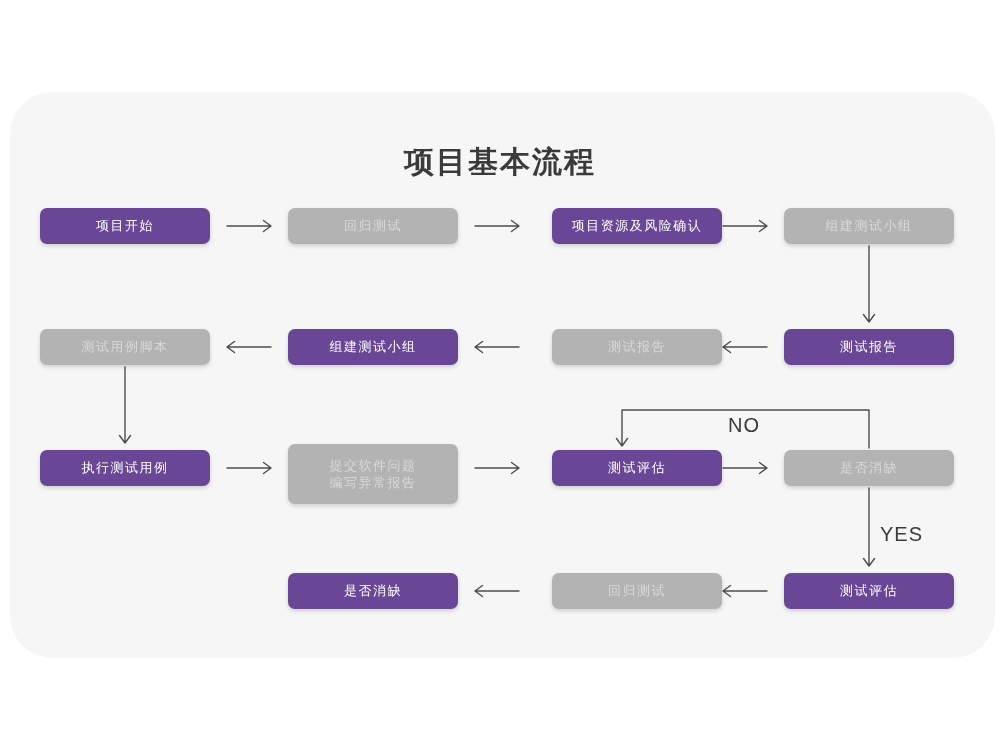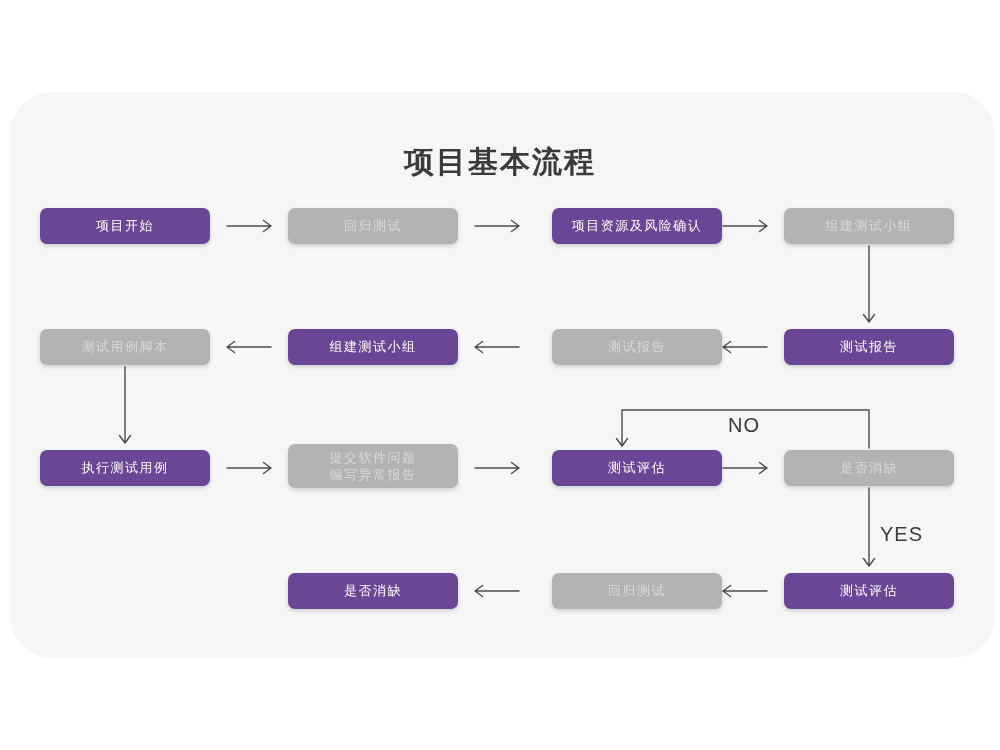--- a/index.html
+++ b/index.html
@@ -23,21 +23,21 @@
     position:absolute;width:170px;height:36px;border-radius:7px;
     display:flex;align-items:center;justify-content:center;
     font-size:13px;letter-spacing:1.5px;line-height:1.32;
     text-align:center;white-space:pre-line;
     box-shadow:0 2px 4px rgba(0,0,0,.16);
   }
   .primary{background:var(--primary,#6a4796);color:var(--primary-text,#ffffff);}
   .secondary{background:var(--secondary,#b3b3b3);color:var(--secondary-text,#d9d9d9);}
   .c1{left:40px}.c2{left:288px}.c3{left:552px}.c4{left:784px}
   .r1{top:208px}.r2{top:329px}.r3{top:450px}.r4{top:573px}
-  .tall{top:444px;height:44px}
+  .tall{top:444px;height:60px}
   svg.edges{position:absolute;left:0;top:0;}
   .edge{fill:none;stroke:var(--line,#4d4d4d);stroke-width:1.4;stroke-linecap:round;stroke-linejoin:round;}
   .edge-label{fill:var(--title,#3a3a3a);font-size:20px;letter-spacing:1px;}
 </style>
 </head>
 <body>
 
 <div class="card"></div>
 
 <div class="title">项目基本流程</div>

